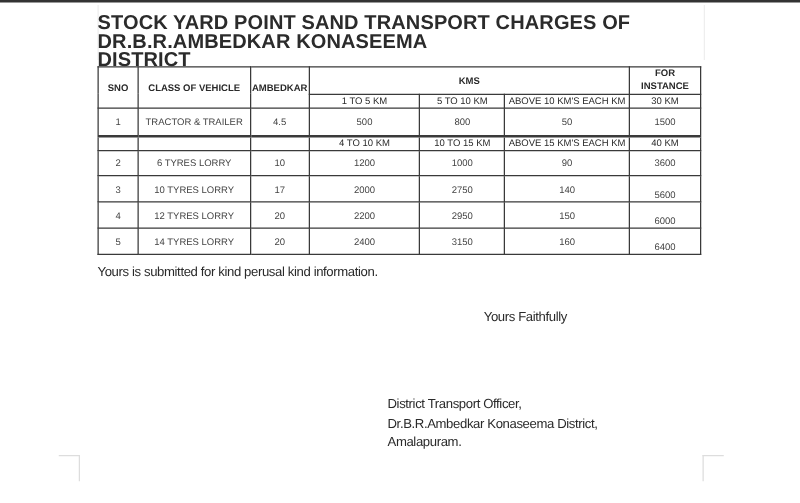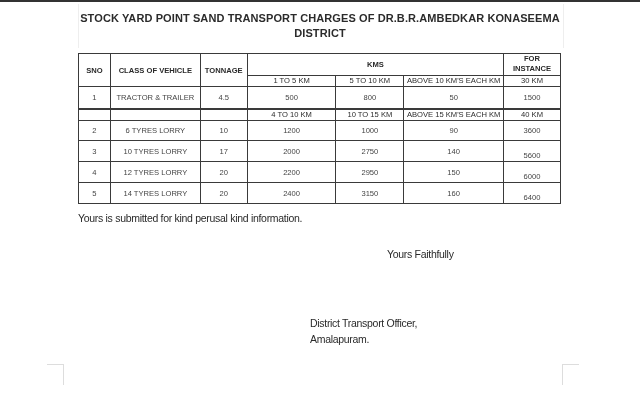--- a/index.html
+++ b/index.html
@@ -6,22 +6,22 @@
   body {
     width:640px; height:402px; background:#ffffff; position:relative; overflow:hidden;
     font-family:"Liberation Sans", sans-serif; color:#2a2a2a;
   }
   .top-bar { position:absolute; left:0; top:0; width:640px; height:2px; background:#333; }
   .title-box {
     position:absolute; left:78px; top:4px; width:484px; height:44px;
     border-left:1px solid #eeeeee; border-right:1px solid #eeeeee;
   }
   .title {
-    position:absolute; left:78px; top:11px; width:484px; text-align:center;
-    font-size:11px; font-weight:bold; letter-spacing:0.1px; line-height:15px; color:#2b2b2b;
+    position:absolute; left:78px; top:11px; width:484px; text-align:left;
+    font-size:16px; font-weight:bold; letter-spacing:0.1px; line-height:15px; color:#2b2b2b;
   }
   table.charges {
     position:absolute; left:78px; top:53px; width:483px;
     border-collapse:collapse; font-size:7.6px; color:#444;
   }
   table.charges td, table.charges th {
     border:1px solid #3a3a3a; padding:0; text-align:center; font-weight:normal;
   }
   table.charges th { color:#2a2a2a; }
   .hdr { font-weight:bold !important; }
@@ -63,21 +63,21 @@
       <col style="width:47px">
     <col style="width:89px">
       <col style="width:68px">
       <col style="width:100px">
       <col style="width:57px">
   </colgroup>
   <tbody>
       <tr>
     <th class="hdr" rowspan="2" style="height:32px">SNO</th>
     <th class="hdr" rowspan="2">CLASS OF VEHICLE</th>
-    <th class="hdr" rowspan="2">TONNAGE</th>
+    <th class="hdr" rowspan="2">AMBEDKAR</th>
     <th class="hdr" colspan="3" style="height:20px">KMS</th>
     <th class="hdr" style="line-height:10px">
       <div>FOR</div>
       <div>INSTANCE</div>
     </th>
   </tr>
   <tr>
     <td class="sub">1 TO 5 KM</td>
     <td class="sub">5 TO 10 KM</td>
     <td class="sub">ABOVE 10 KM'S EACH KM</td>
@@ -137,17 +137,18 @@
     <td>160</td>
     <td class="low">6400</td>
   </tr>
 </tbody>
   </table>
 
 <div class="note">Yours is submitted for kind perusal kind information.</div>
 <div class="sign">Yours Faithfully</div>
 <div class="officer">
   <div>District Transport Officer,</div>
+  <div>Dr.B.R.Ambedkar Konaseema District,</div>
   <div>Amalapuram.</div>
 </div>
 
 <div class="corner left"></div>
 <div class="corner right"></div>
 
 </body></html>

